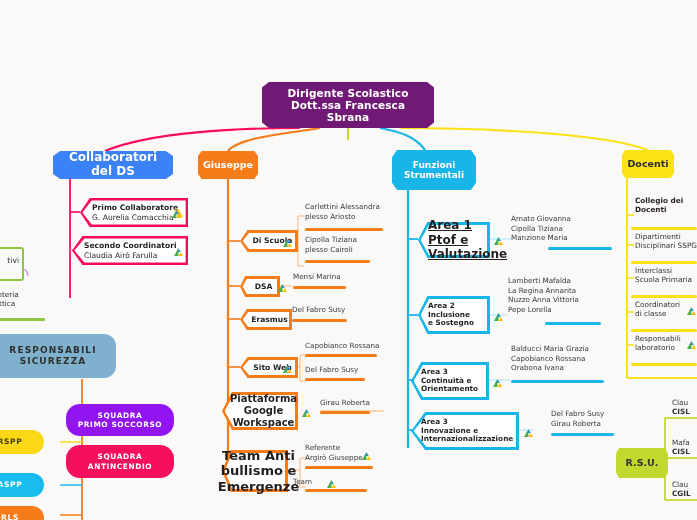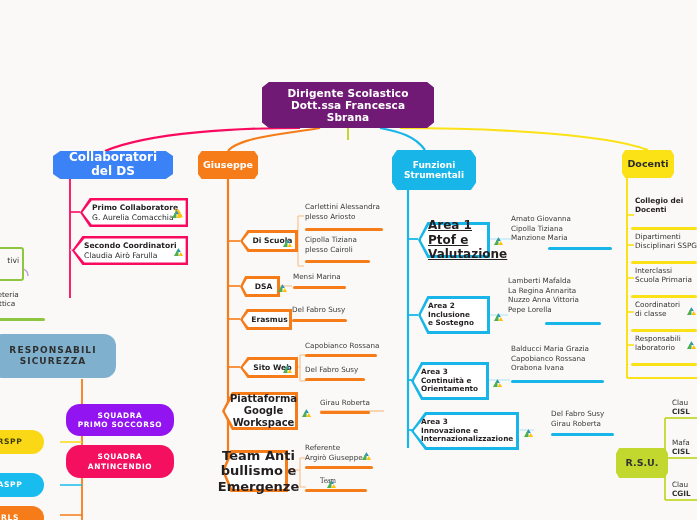--- a/index.html
+++ b/index.html
@@ -302,21 +302,21 @@
   <div class="leaf" style="left:305px;top:443px;">Referente
 Argirò Giuseppe</div>
   <div class="gicon" style="left:360px;top:448px;">
     <svg viewBox="0 0 24 22" width="13" height="12">
       <path d="M12 2 L16.2 9.2 L7.8 9.2 Z" fill="#1E88E5"></path>
       <path d="M12 2 L7.8 9.2 L3.6 16.4 L12 16.4 Z" fill="#4CAF50"></path>
       <path d="M12 16.4 L20.4 16.4 L16.2 9.2 Z" fill="#FFC107"></path>
     </svg>
   </div>
   <div class="docbar" style="left:305px;top:466px;width:68px;background:#F57C18;"></div>
-  <div class="leaf" style="left:320px;top:477px;font-family:Liberation Serif, serif;">Team</div>
+  <div class="leaf" style="left:293px;top:477px;">Team</div>
   <div class="gicon" style="left:325px;top:476px;">
     <svg viewBox="0 0 24 22" width="13" height="12">
       <path d="M12 2 L16.2 9.2 L7.8 9.2 Z" fill="#1E88E5"></path>
       <path d="M12 2 L7.8 9.2 L3.6 16.4 L12 16.4 Z" fill="#4CAF50"></path>
       <path d="M12 16.4 L20.4 16.4 L16.2 9.2 Z" fill="#FFC107"></path>
     </svg>
   </div>
   <div class="docbar" style="left:305px;top:489px;width:62px;background:#F57C18;"></div>
 
   <div class="node hexhdr h-funz">

